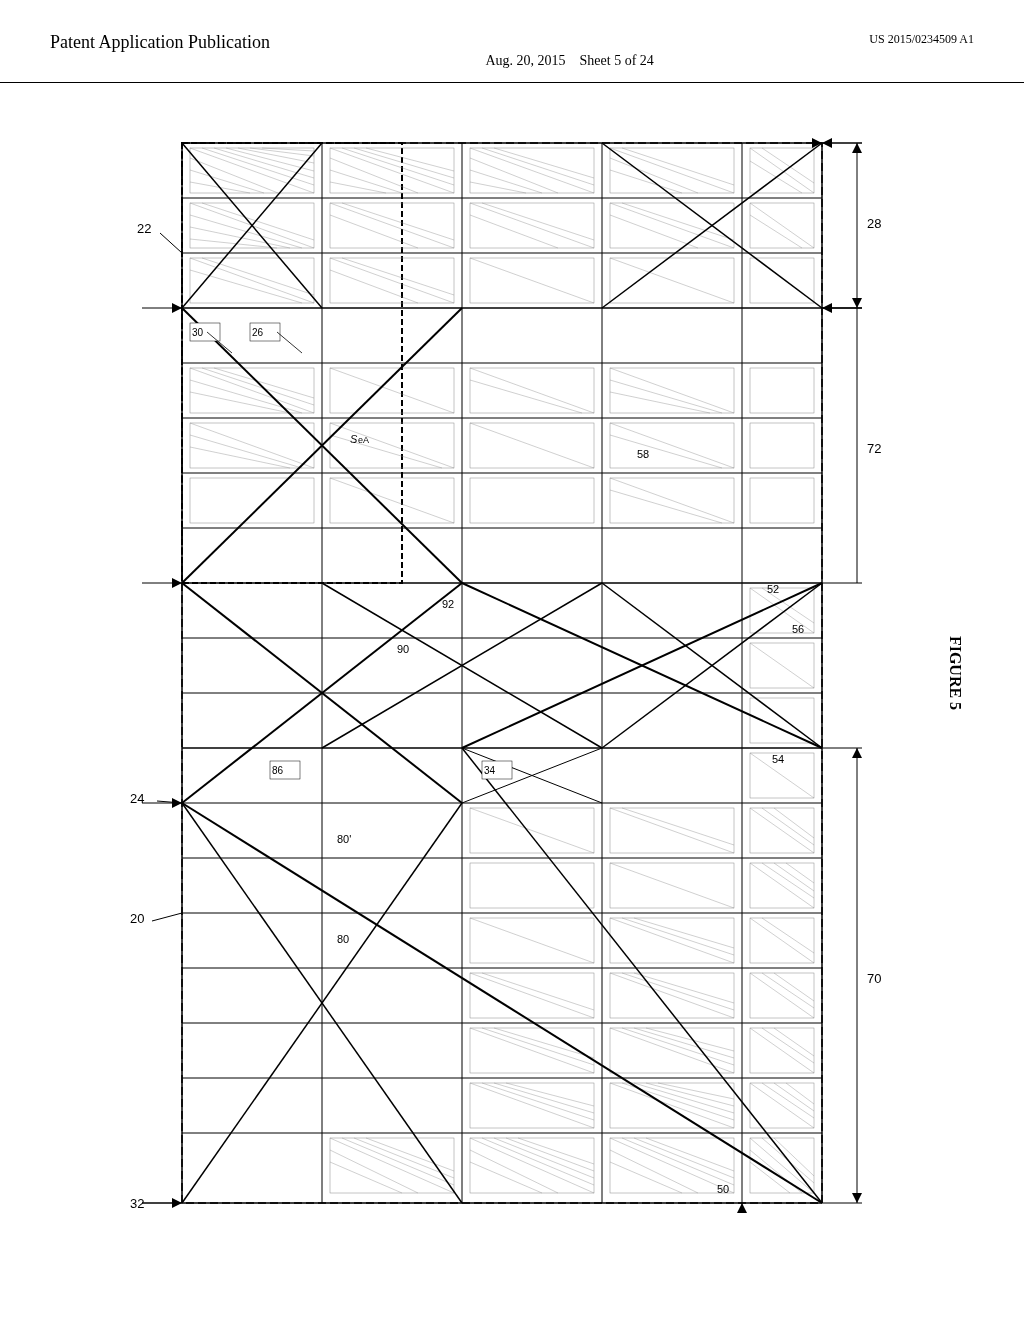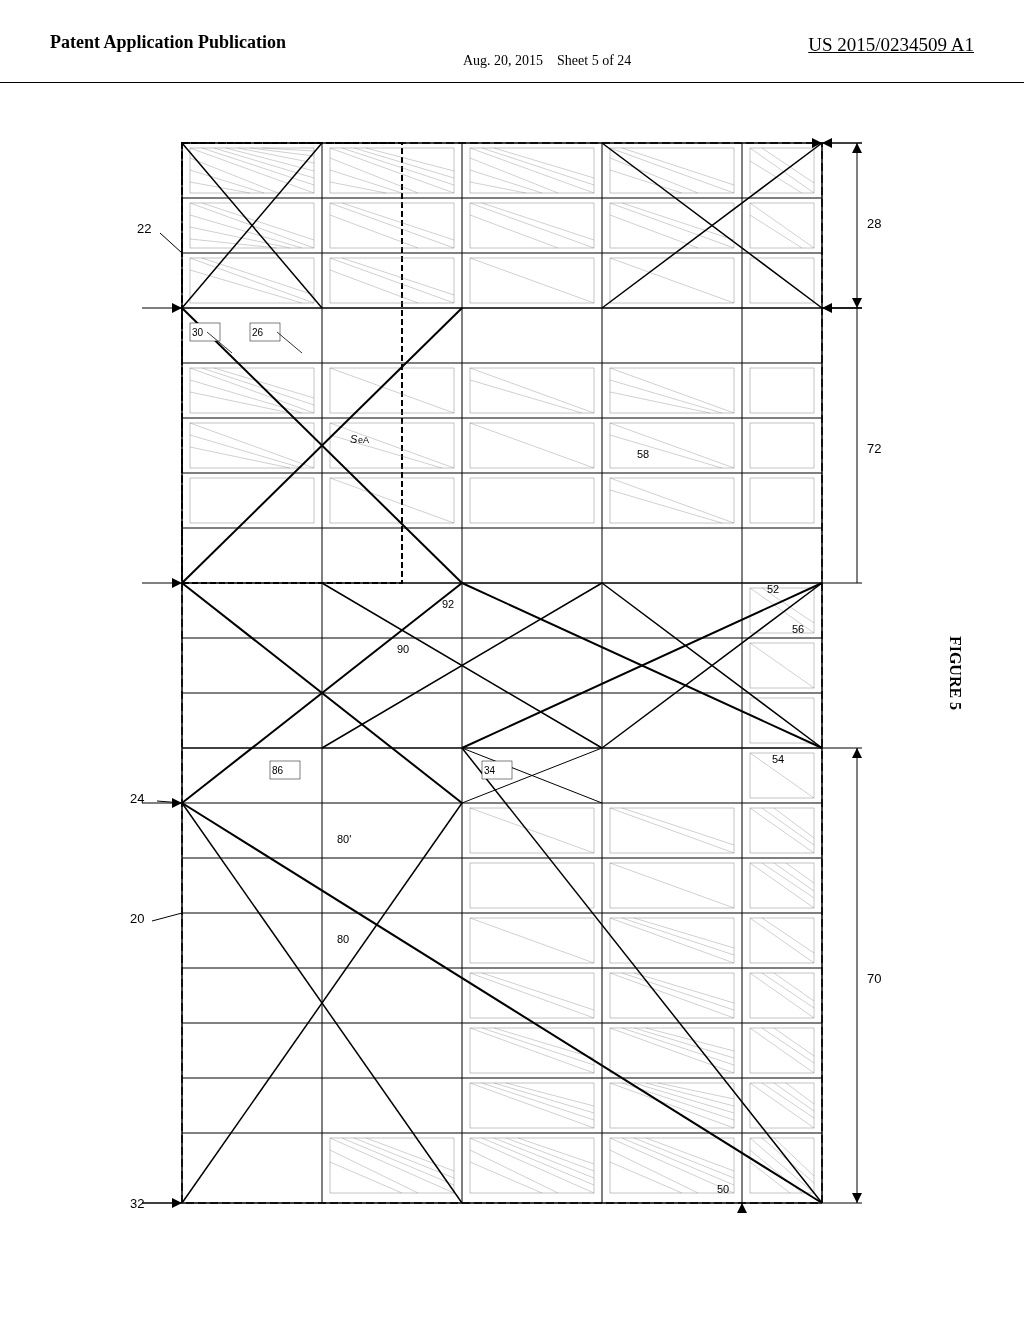--- a/index.html
+++ b/index.html
@@ -15,36 +15,35 @@
     .page-header {
       display: flex;
       justify-content: space-between;
       align-items: flex-start;
       padding: 30px 50px 10px 50px;
       border-bottom: 1px solid #000;
     }
 
     .header-left {
       font-size: 18px;
-      font-weight: bold;
+      font-weight: normal;
       line-height: 1.4;
     }
 
     .header-center {
       font-size: 14px;
       text-align: center;
       line-height: 1.6;
       margin-top: 20px;
     }
 
     .header-right {
-      font-size: 19px;
+      font-size: 12px;
       text-align: right;
       line-height: 1.6;
-      text-decoration: underline;
     }
 
     .figure-area {
       position: relative;
       margin: 40px auto;
       width: 820px;
       height: 1100px;
     }
 
     

